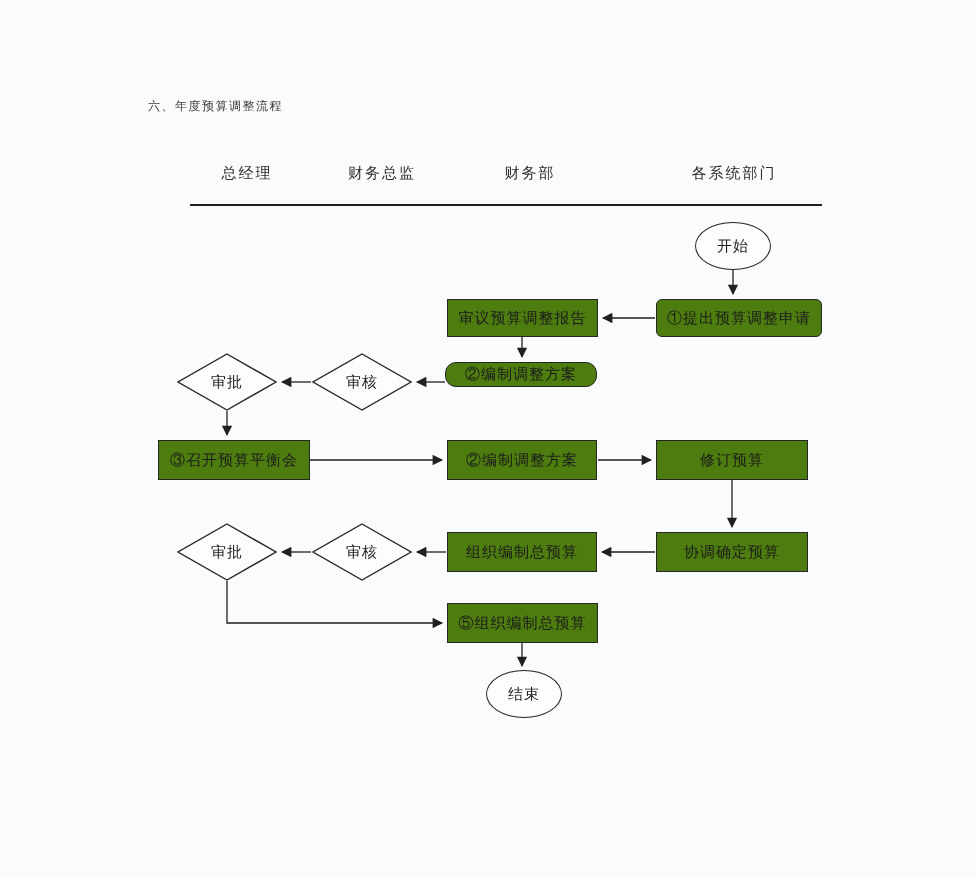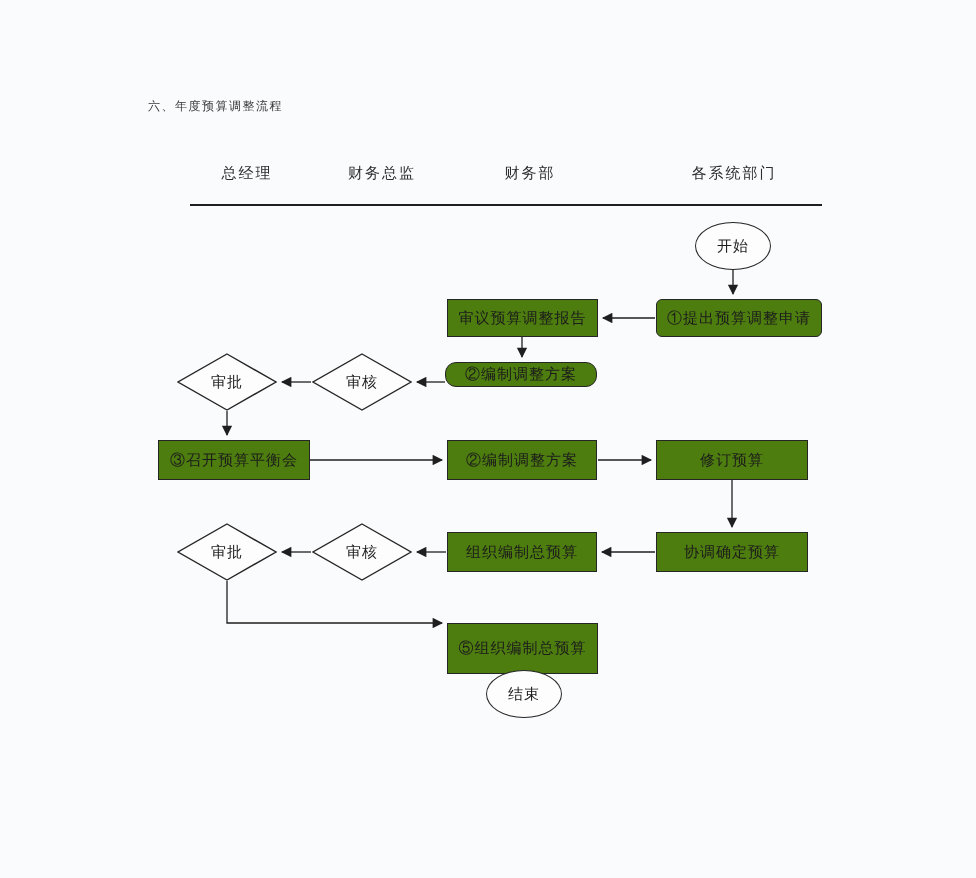--- a/index.html
+++ b/index.html
@@ -148,21 +148,21 @@
     <span class="node-label">审核</span>
   </div>
 
   <div class="node diamond" style="left:177px;top:523px;width:100px;height:58px;">
     <svg class="shape" viewBox="0 0 100 58" preserveAspectRatio="none">
       <polygon points="50,1 99,29 50,57 1,29"></polygon>
     </svg>
     <span class="node-label">审批</span>
   </div>
 
-  <div class="node rect" style="left:447px;top:603px;width:151px;height:51px;margin-top:20px;">
+  <div class="node rect" style="left:447px;top:603px;width:151px;height:40px;">
     <span class="node-label">⑤组织编制总预算</span>
   </div>
 
   <div class="node ellipse" style="left:486px;top:670px;width:76px;height:48px;">
     <span class="node-label">结束</span>
   </div>
 
 </div>
 
 </body></html>

